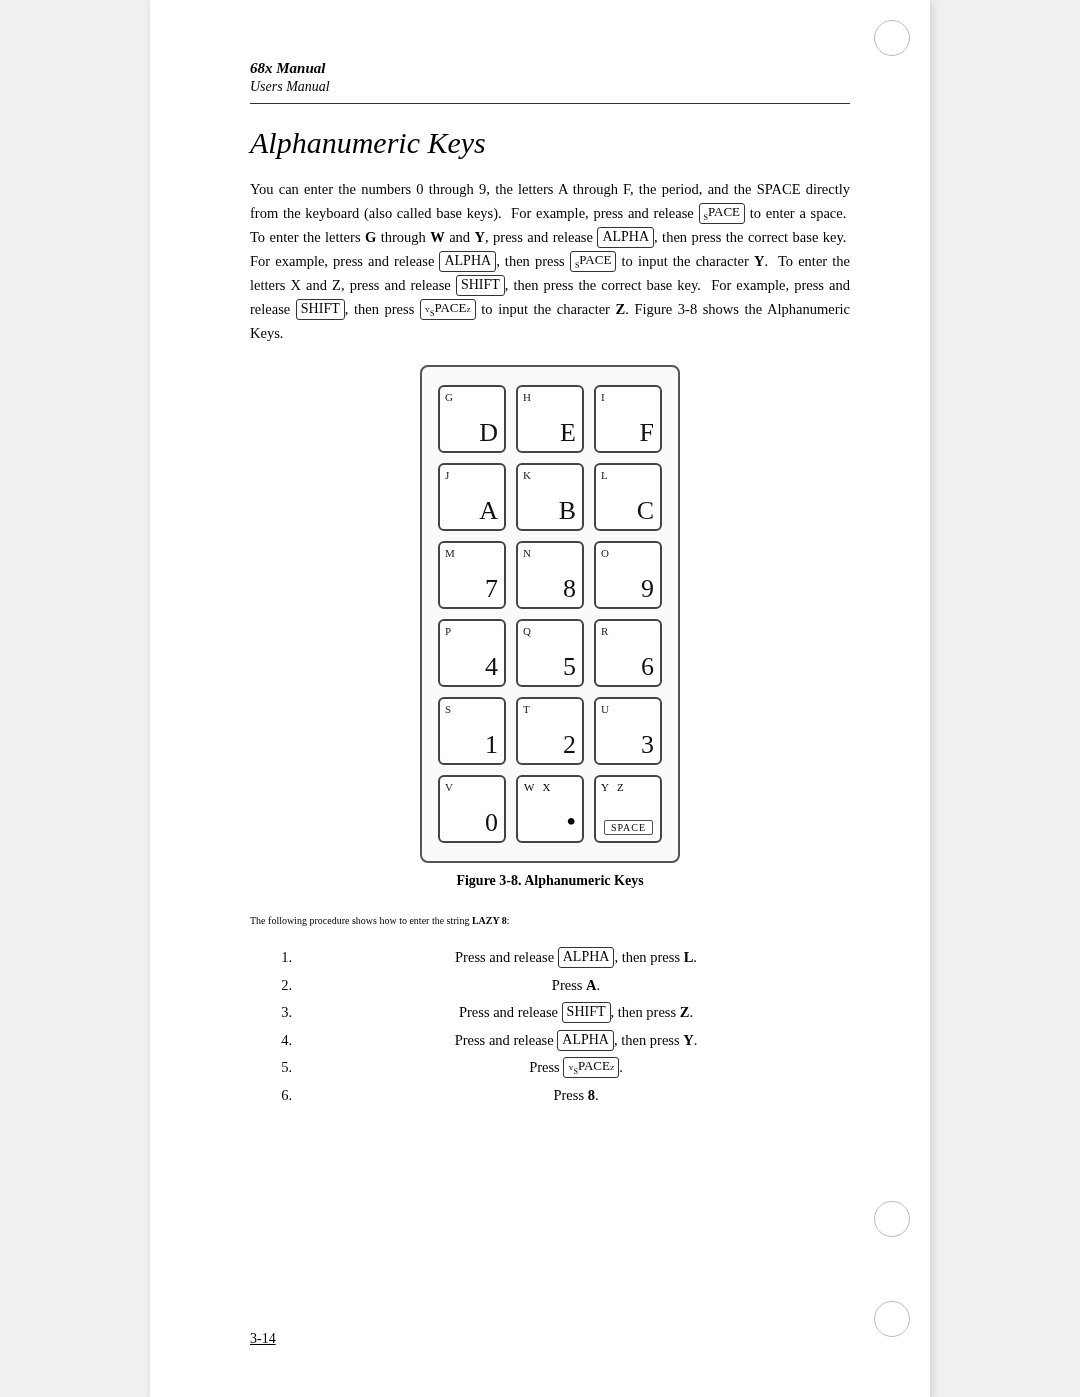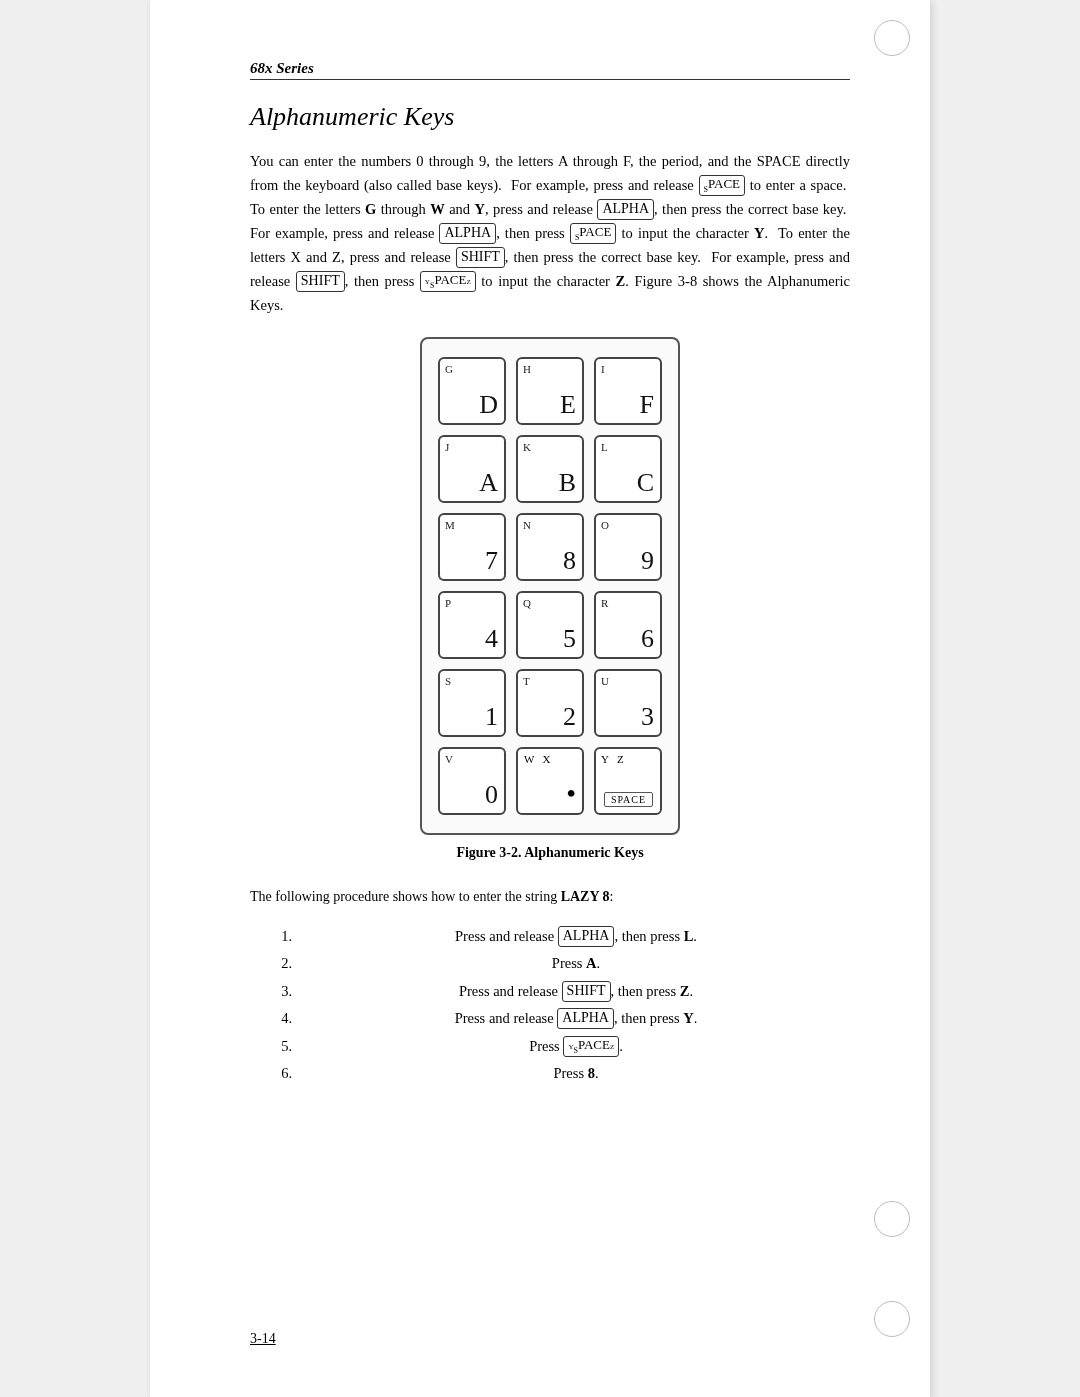--- a/index.html
+++ b/index.html
@@ -36,21 +36,21 @@
     }
 
     .header-rule {
       border: none;
       border-top: 1.5px solid #333;
       margin-bottom: 22px;
     }
 
     .page-title {
       font-style: italic;
-      font-size: 26px;
+      font-size: 30px;
       font-weight: normal;
       margin-bottom: 18px;
     }
 
     .body-text {
       font-size: 14.5px;
       line-height: 1.65;
       text-align: justify;
     }
 
@@ -207,21 +207,21 @@
 
     .figure-caption {
       text-align: center;
       font-size: 14px;
       font-weight: bold;
       margin-top: 10px;
       margin-bottom: 24px;
     }
 
     .procedure-intro {
-      font-size: 14px;
+      font-size: 10px;
       line-height: 1.65;
       margin-bottom: 14px;
     }
 
     .procedure-intro strong {
       font-weight: bold;
     }
 
     .step-list {
       list-style: none;
@@ -291,21 +291,22 @@
   </style>
 </head>
 <body>
 
 <div class="page">
 
   <div class="corner-tab"></div>
   <div class="corner-tab2"></div>
   <div class="corner-tab3"></div>
 
-  <div class="header-series">68x Series</div>
+  <div class="header-series">68x Manual</div>
+  <div class="header-manual">Users Manual</div>
   <hr class="header-rule">
 
   <h1 class="page-title">Alphanumeric Keys</h1>
 
   <div class="body-text">
     You can enter the numbers 0 through 9, the letters A through F, the period, and
     the SPACE directly from the keyboard (also called base keys).&nbsp; For example,
     press and release
     <span class="key-inline">
       <span class="key-top">S<span class="key-super">PACE</span></span>
@@ -436,21 +437,21 @@
           <div class="k-top-row">
             <span>Y</span>
             <span>Z</span>
           </div>
           <div class="k-bottom-label">SPACE</div>
         </div>
       </div>
     </div>
   </div>
 
-  <div class="figure-caption">Figure 3-2.  Alphanumeric Keys</div>
+  <div class="figure-caption">Figure 3-8.  Alphanumeric Keys</div>
 
   <div class="procedure-intro">
     The following procedure shows how to enter the string <strong>LAZY 8</strong>:
   </div>
 
   <ol class="step-list">
     <li>
       <span class="step-num">1.</span>
       <span class="step-content">
         Press and release

